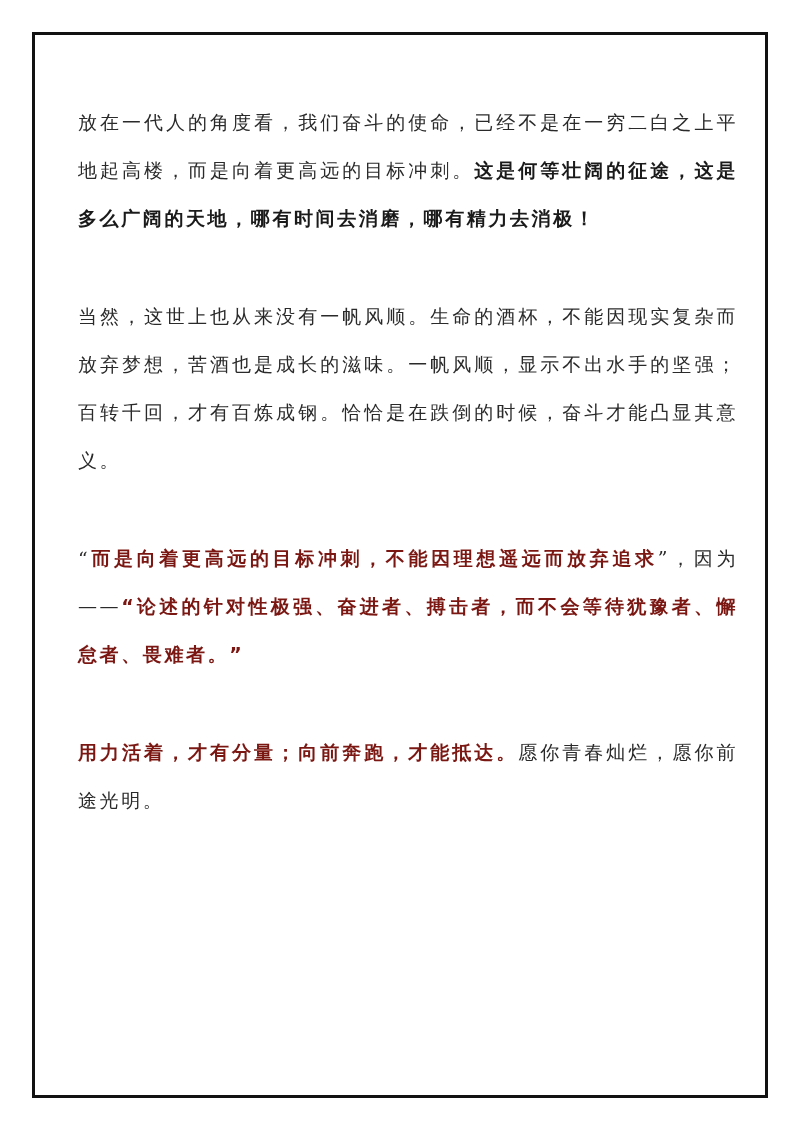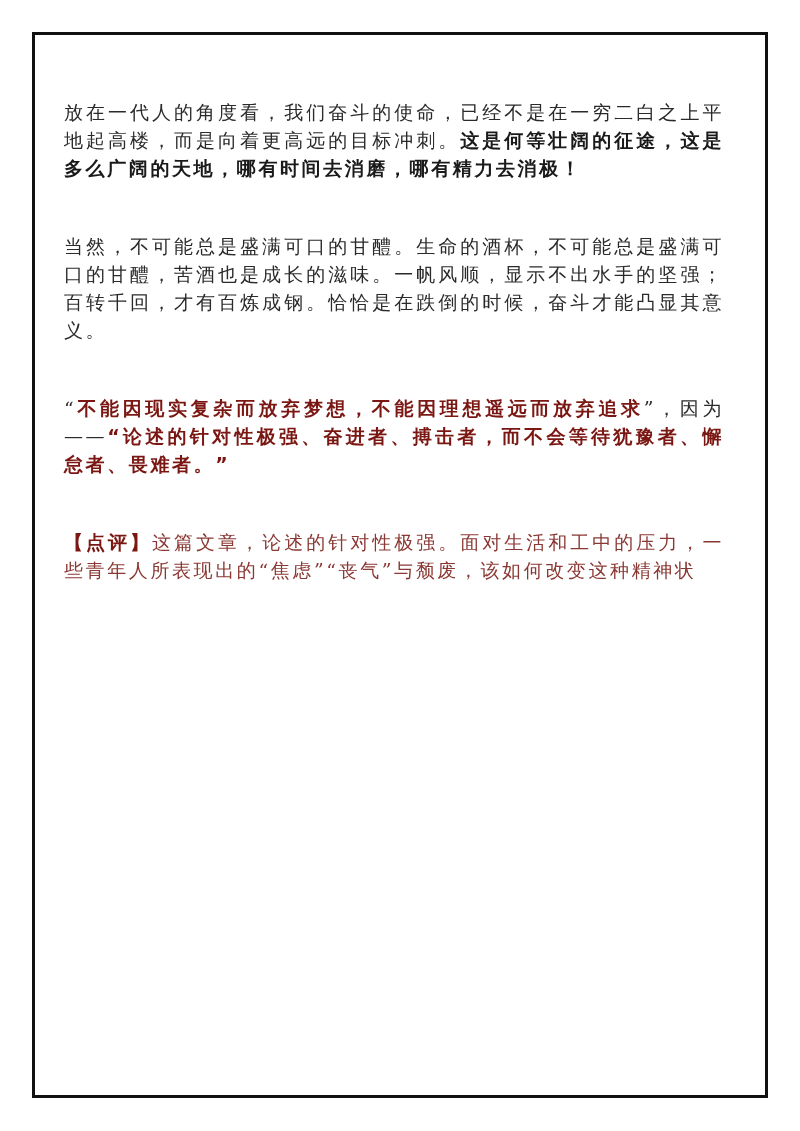--- a/index.html
+++ b/index.html
@@ -17,26 +17,26 @@
       position: absolute;
       left: 32px;
       top: 32px;
       width: 730px;
       height: 1060px;
       border: 3px solid #111111;
       box-sizing: content-box;
     }
     .content {
       position: absolute;
-      left: 64px;
+      left: 78px;
       top: 98px;
       width: 660px;
       font-family: "DejaVu Serif", "Liberation Serif", serif;
       font-size: 19px;
-      line-height: 28px;
+      line-height: 48px;
       letter-spacing: 2.6px;
       color: #2a2a2a;
     }
     .para {
       margin: 0 0 50px 0;
       text-align: justify;
     }
     .bold {
       font-weight: bold;
       font-family: "DejaVu Sans", "Liberation Sans", sans-serif;
@@ -62,25 +62,25 @@
 <div class="page-frame"></div>
 
 <div class="content">
 
   <p class="para">
     <span>放在一代人的角度看，我们奋斗的使命，已经不是在一穷二白之上平地起高楼，而是向着更高远的目标冲刺。</span><span class="bold">这是何等壮阔的征途，这是多么广阔的天地，哪有时间去消磨，哪有精力去消极！</span>
   </p>
 
 
   <p class="para">
-    <span>当然，不可能总是盛满可口的甘醴。生命的酒杯，不可能总是盛满可口的甘醴，苦酒也是成长的滋味。一帆风顺，显示不出水手的坚强；百转千回，才有百炼成钢。恰恰是在跌倒的时候，奋斗才能凸显其意义。</span>
+    <span>当然，这世上也从来没有一帆风顺。生命的酒杯，不能因现实复杂而放弃梦想，苦酒也是成长的滋味。一帆风顺，显示不出水手的坚强；百转千回，才有百炼成钢。恰恰是在跌倒的时候，奋斗才能凸显其意义。</span>
   </p>
 
   <p class="para">
-    <span>“</span><span class="red-bold">不能因现实复杂而放弃梦想，不能因理想遥远而放弃追求</span><span>”，因为——</span><span class="red-bold">“论述的针对性极强、奋进者、搏击者，而不会等待犹豫者、懈怠者、畏难者。”</span>
+    <span>“</span><span class="red-bold">而是向着更高远的目标冲刺，不能因理想遥远而放弃追求</span><span>”，因为——</span><span class="red-bold">“论述的针对性极强、奋进者、搏击者，而不会等待犹豫者、懈怠者、畏难者。”</span>
   </p>
 
+  <p class="para">
+    <span class="red-bold">用力活着，才有分量；向前奔跑，才能抵达。</span><span>愿你青春灿烂，愿你前途光明。</span>
+  </p>
 
-  <p class="para">
-    <span class="review-tag">【点评】</span><span class="review-body">这篇文章，论述的针对性极强。面对生活和工中的压力，一些青年人所表现出的“焦虑”“丧气”与颓废，该如何改变这种精神状</span>
-  </p>
 
 </div>
 
 </body></html>

